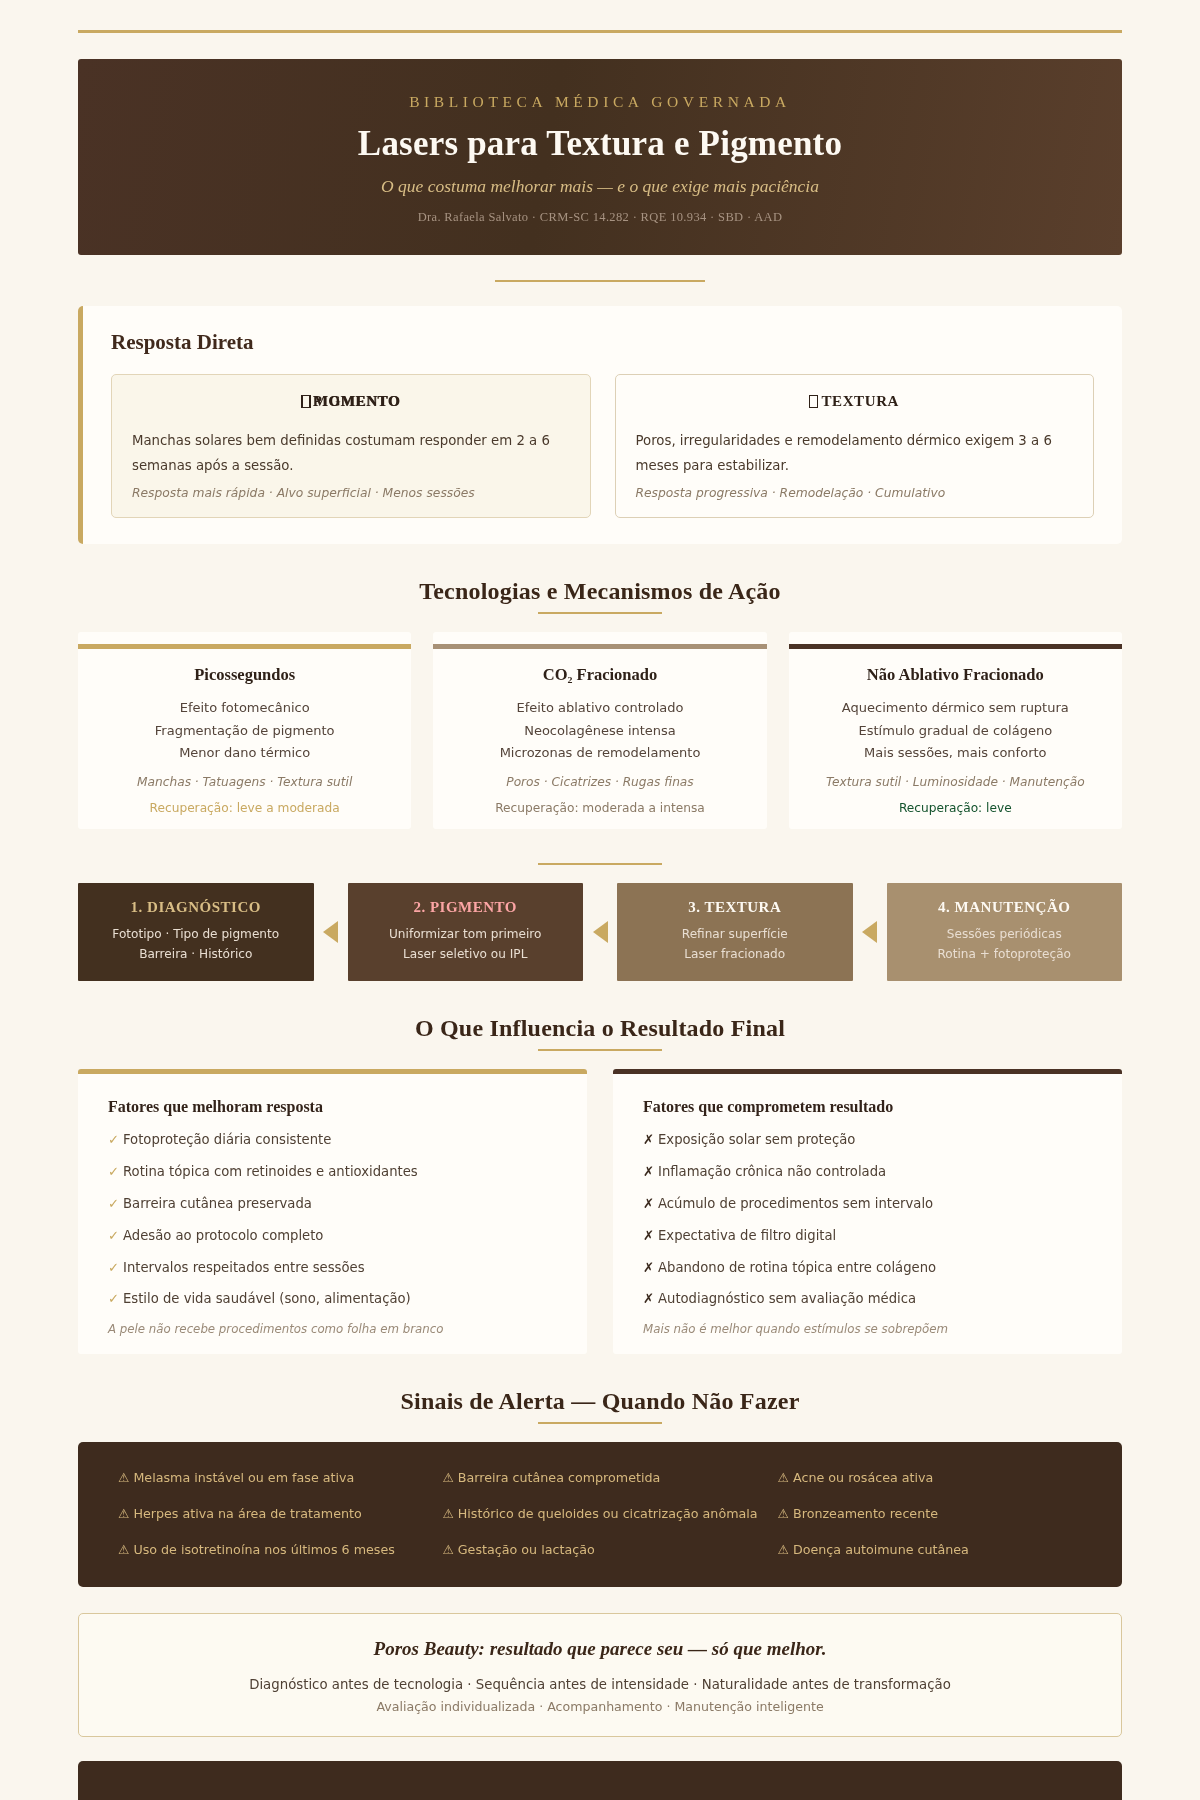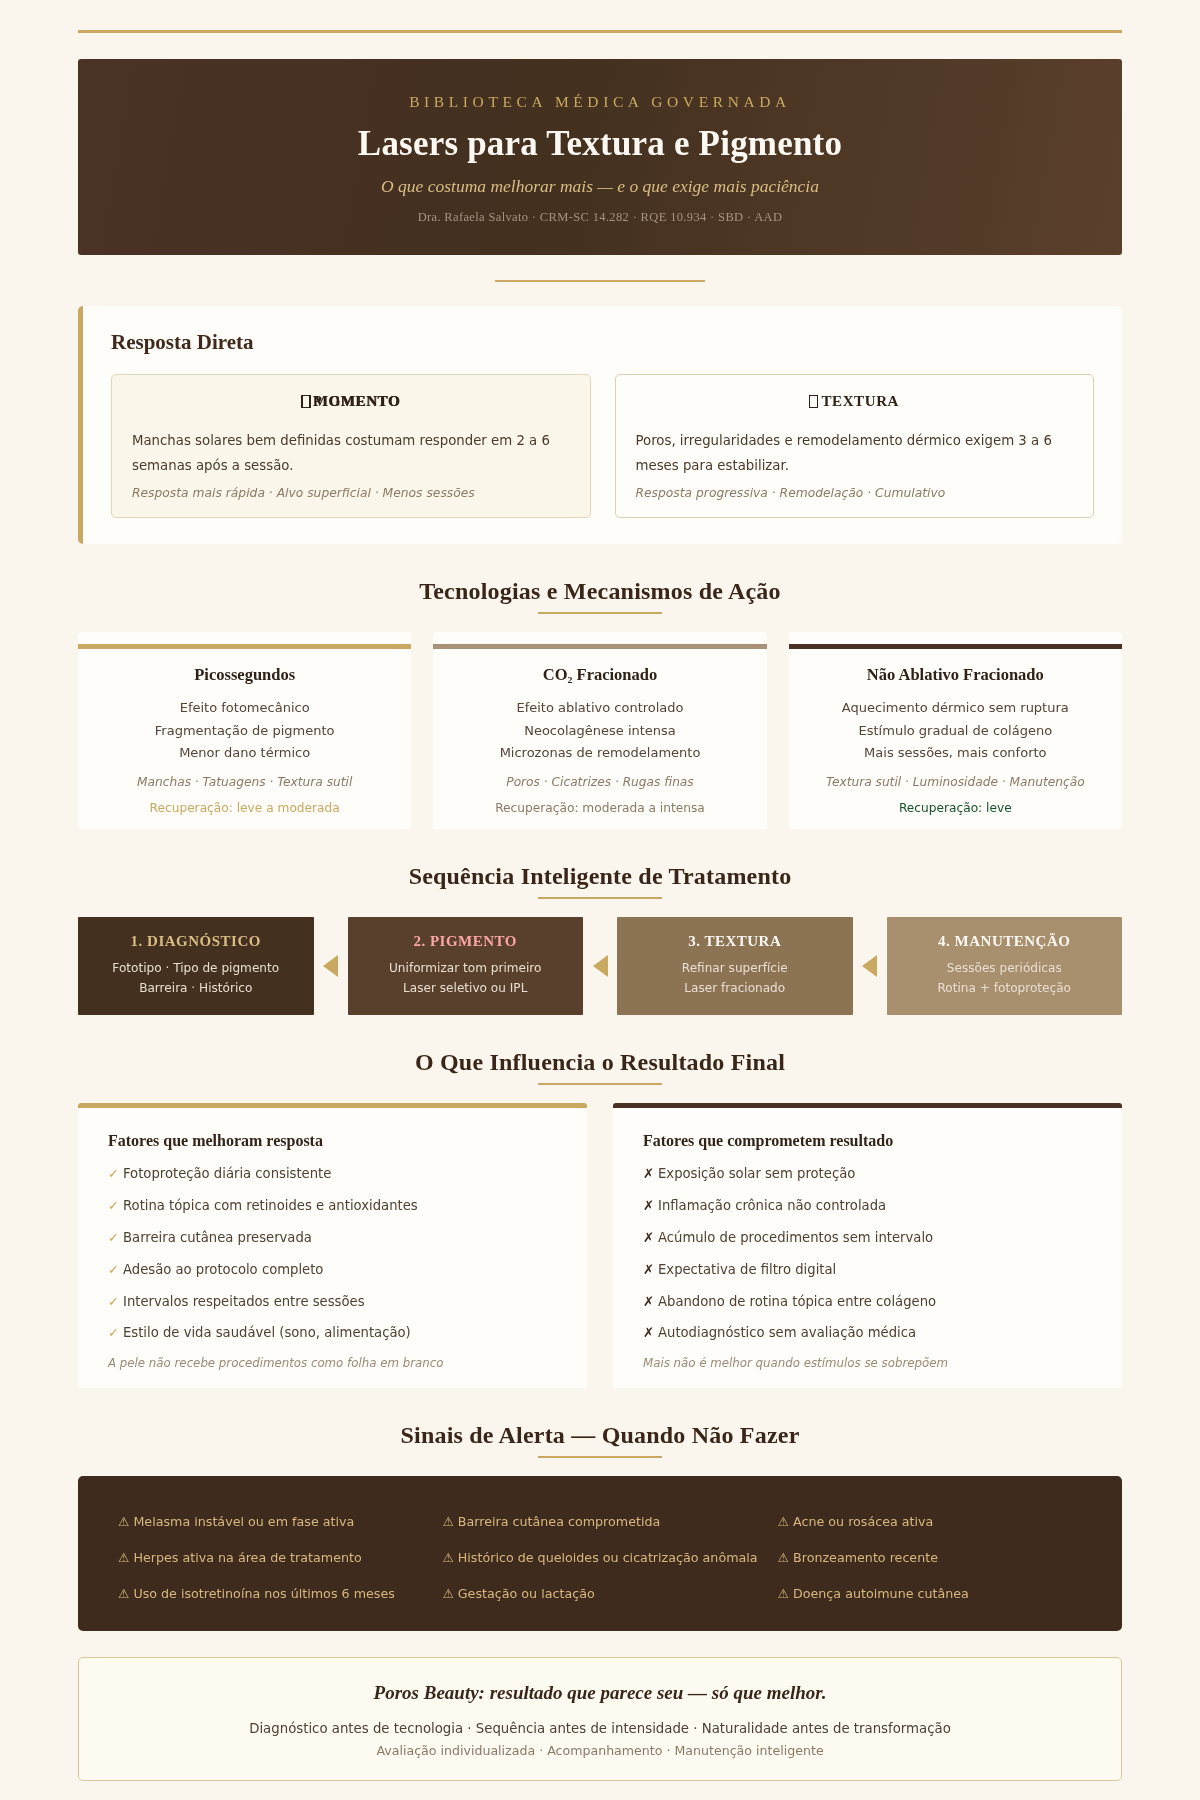--- a/index.html
+++ b/index.html
@@ -276,21 +276,21 @@
     font-style: italic;
     font-size: 11.8px;
     color: #9a8a78;
     margin-top: 13px;
   }
 
   
   .warn-panel {
     background: #3e2b1e;
     border-radius: 5px;
-    padding: 36px 40px 28px 40px;
+    padding: 26px 40px 28px 40px;
     display: flex;
     gap: 20px;
   }
   .warn-col { flex: 1; }
   .warn-item {
     color: #d6b87e;
     font-size: 12.7px;
     line-height: 1.5;
     margin-bottom: 17px;
     white-space: nowrap;
@@ -405,21 +405,20 @@
       <div class="tech-line">Aquecimento dérmico sem ruptura</div>
       <div class="tech-line">Estímulo gradual de colágeno</div>
       <div class="tech-line">Mais sessões, mais conforto</div>
       <div class="tech-tags">Textura sutil · Luminosidade · Manutenção</div>
       <div class="tech-recovery" style="color:#14532d">Recuperação: leve</div>
     </div>
 
   </div>
 
   <div class="section-head">
-    <h2>Sequência Inteligente de Tratamento</h2>
     <div class="underline"></div>
   </div>
 
   <div class="steps">
 
     <div class="step" style="background:#43301f">
       <div class="step-title" style="color:#d8bd85">1. DIAGNÓSTICO</div>
       <div class="step-line">Fototipo · Tipo de pigmento</div>
       <div class="step-line">Barreira · Histórico</div>
     </div>

